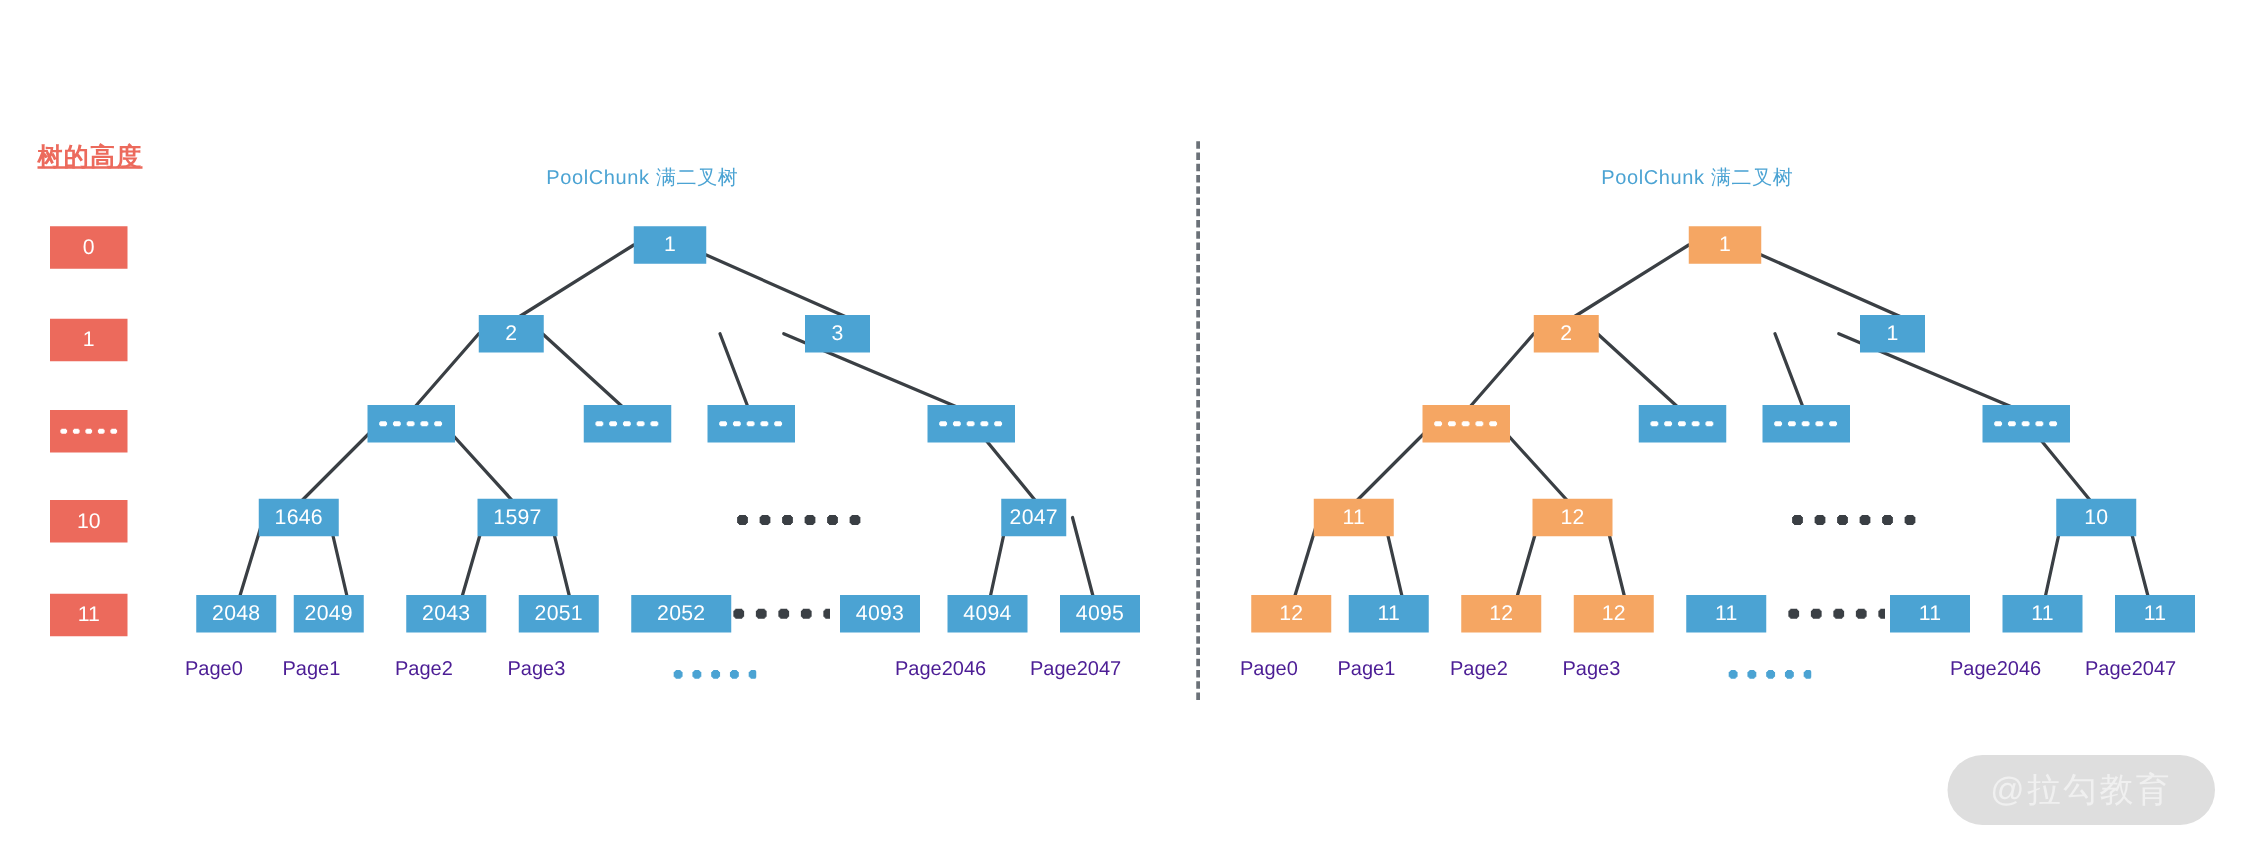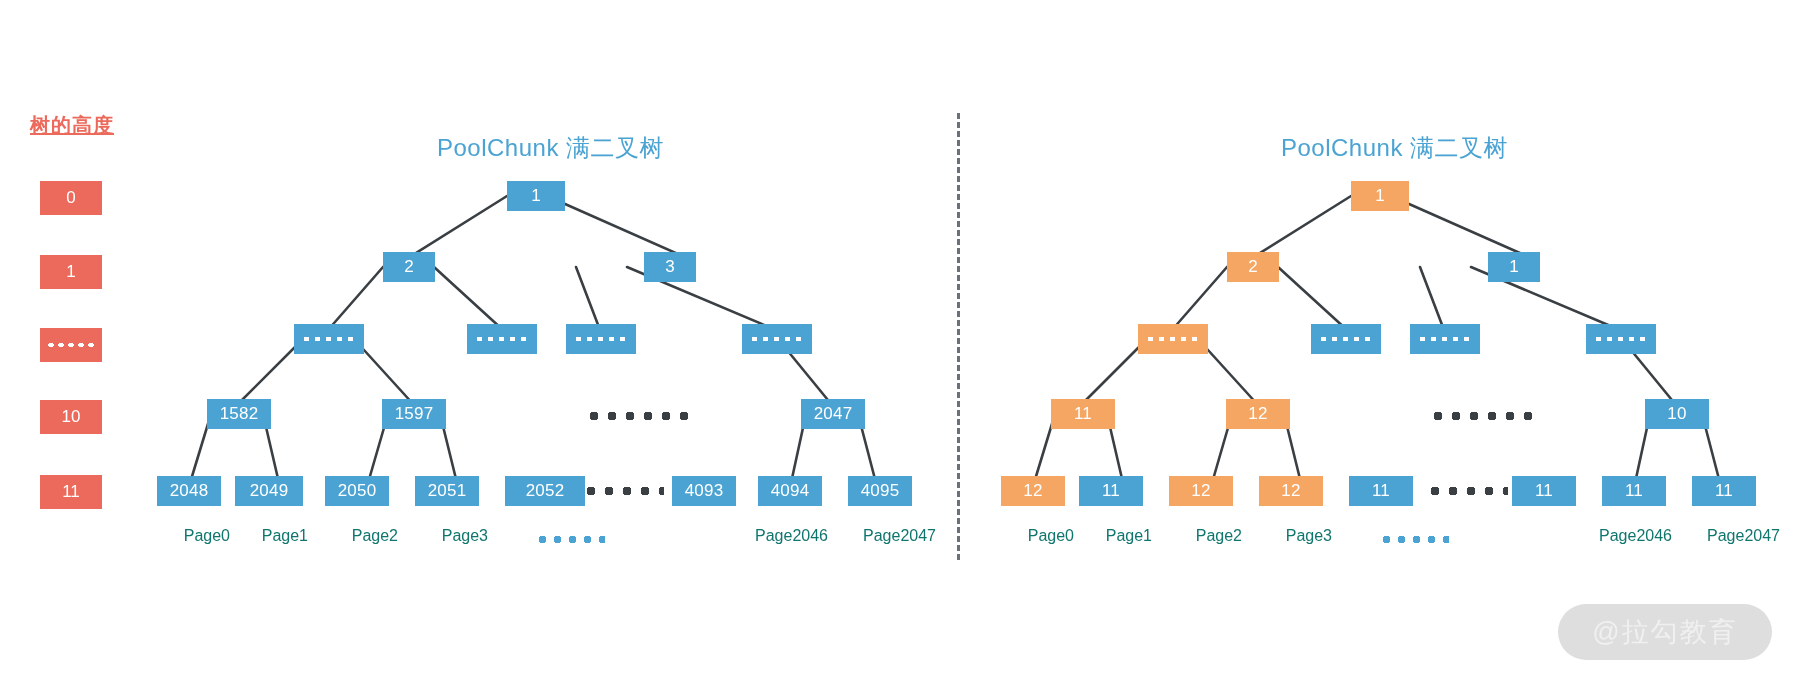--- a/index.html
+++ b/index.html
@@ -37,27 +37,27 @@
     background-image:radial-gradient(circle, #ffffff 50%, rgba(255,255,255,0) 51%);
     background-size:10px 4px;background-repeat:repeat-x;
   }
 
   .height-title{
     position:absolute;left:30px;top:112px;
     color:#ec6a5c;font-size:20px;font-weight:bold;letter-spacing:1px;text-decoration:underline;
   }
 
   .tree-title{
-    position:absolute;color:#4ba3d3;font-size:24px;
+    position:absolute;color:#4ba3d3;font-size:16px;
     letter-spacing:.5px;white-space:nowrap;
   }
 
   .page-label{
-    position:absolute;color:#0f766e;font-size:16px;
-    white-space:nowrap;text-align:right;
+    position:absolute;color:#4c1d95;font-size:16px;
+    white-space:nowrap;text-align:left;
   }
 
   .ellipsis-dots{
     position:absolute;height:8px;
     background-image:radial-gradient(circle, #3a3f44 45%, rgba(0,0,0,0) 46%);
     background-size:18px 8px;background-repeat:repeat-x;
   }
   .ellipsis-dots.blue-dots{
     background-image:radial-gradient(circle, #4ba3d3 45%, rgba(0,0,0,0) 46%);
     background-size:15px 7px;height:7px;
@@ -132,29 +132,29 @@
   <div class="node blue" style="left:507px; top:181px; width:58px;">1</div>
 
   <div class="node blue" style="left:383px; top:252px; width:52px;">2</div>
   <div class="node blue" style="left:644px; top:252px; width:52px;">3</div>
 
   <div class="node blue dots" style="left:294px; top:324px; width:70px;"></div>
   <div class="node blue dots" style="left:467px; top:324px; width:70px;"></div>
   <div class="node blue dots" style="left:566px; top:324px; width:70px;"></div>
   <div class="node blue dots" style="left:742px; top:324px; width:70px;"></div>
 
-  <div class="node blue" style="left:207px; top:399px; width:64px;">1582</div>
+  <div class="node blue" style="left:207px; top:399px; width:64px;">1646</div>
   <div class="node blue" style="left:382px; top:399px; width:64px;">1597</div>
-  <div class="node blue" style="left:801px; top:399px; width:64px;">2047</div>
+  <div class="node blue" style="left:801px; top:399px; width:52px;">2047</div>
 
   <div class="ellipsis-dots" style="left:585px; top:412px; width:108px;"></div>
 
   <div class="node blue" style="left:157px; top:476px; width:64px;">2048</div>
-  <div class="node blue" style="left:235px; top:476px; width:68px;">2049</div>
-  <div class="node blue" style="left:325px; top:476px; width:64px;">2050</div>
+  <div class="node blue" style="left:235px; top:476px; width:56px;">2049</div>
+  <div class="node blue" style="left:325px; top:476px; width:64px;">2043</div>
   <div class="node blue" style="left:415px; top:476px; width:64px;">2051</div>
   <div class="node blue" style="left:505px; top:476px; width:80px;">2052</div>
   <div class="node blue" style="left:672px; top:476px; width:64px;">4093</div>
   <div class="node blue" style="left:758px; top:476px; width:64px;">4094</div>
   <div class="node blue" style="left:848px; top:476px; width:64px;">4095</div>
 
   <div class="ellipsis-dots" style="left:582px; top:487px; width:82px;"></div>
 
   <div class="page-label" style="left:148px; top:527px; width:82px;">Page0</div>
   <div class="page-label" style="left:226px; top:527px; width:82px;">Page1</div>

